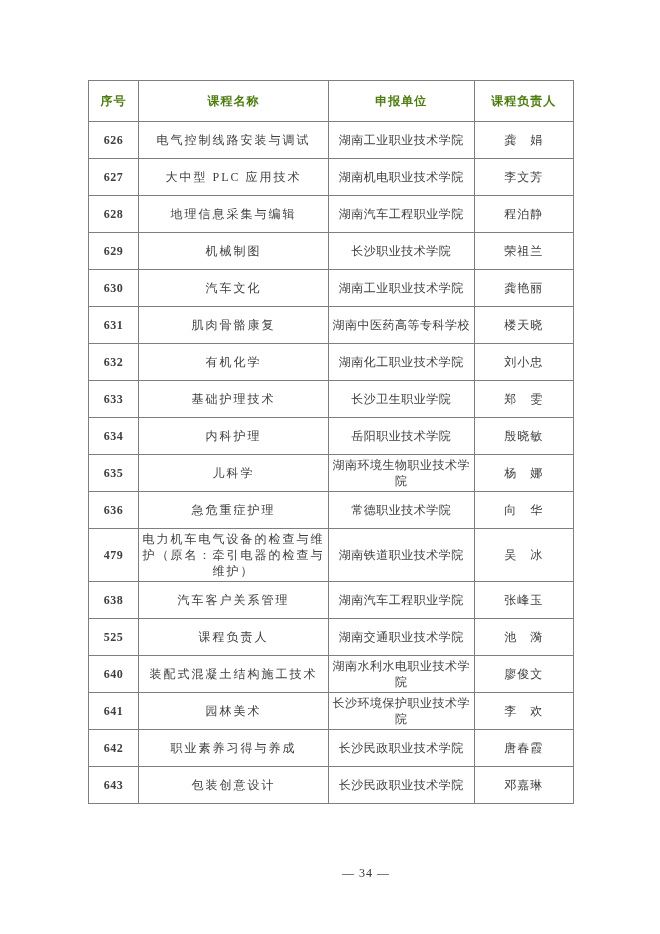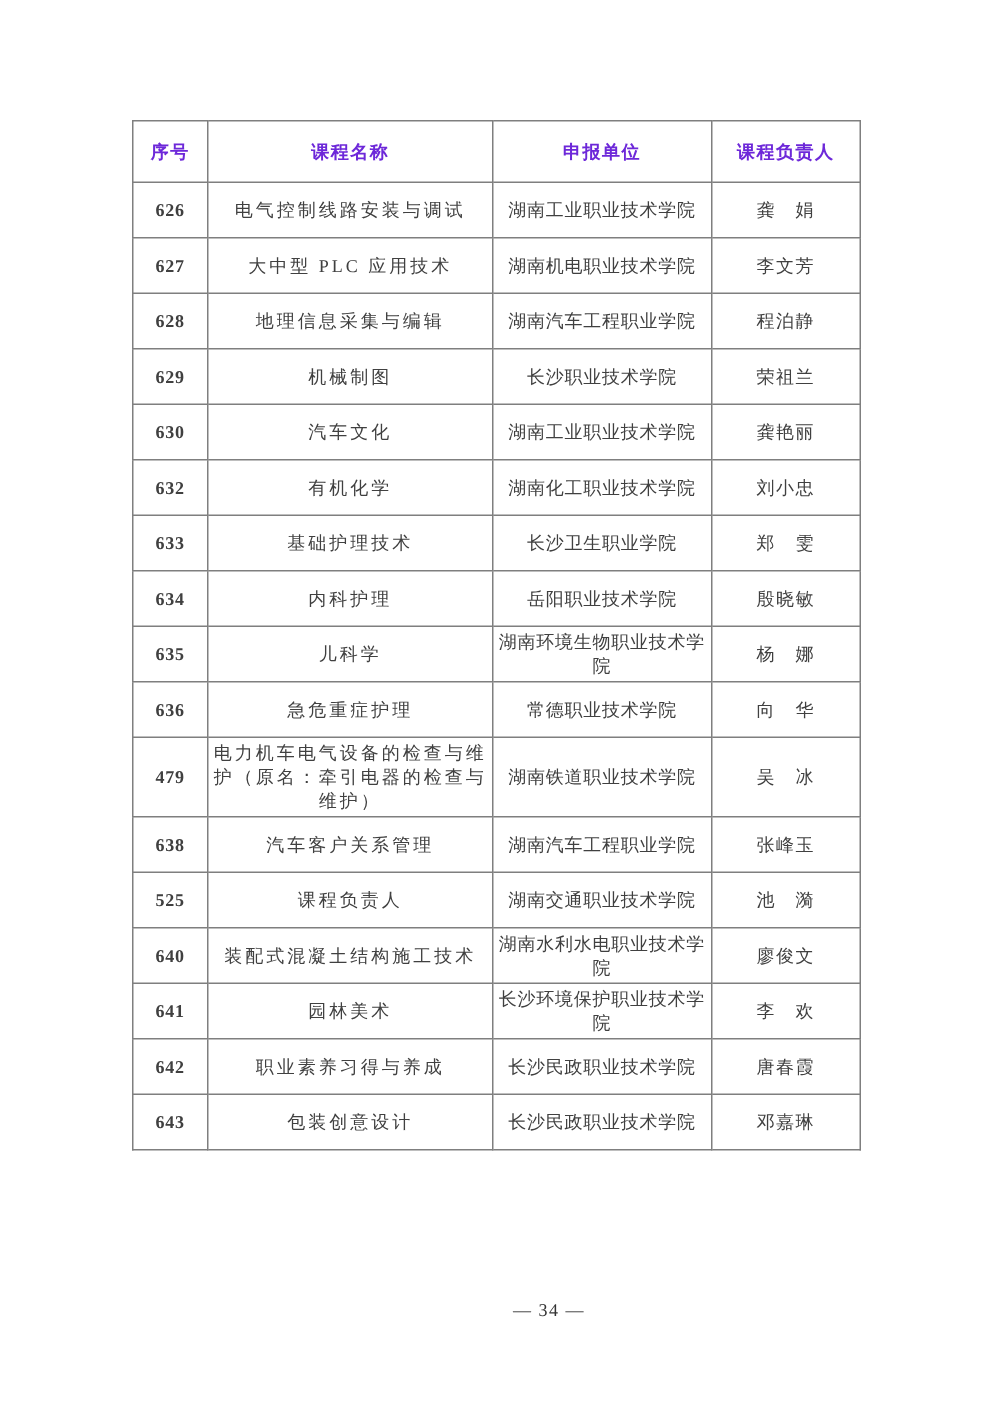--- a/index.html
+++ b/index.html
@@ -37,21 +37,21 @@
     text-align: center;
     vertical-align: middle;
     font-size: 12px;
     line-height: 16px;
     padding: 2px 3px;
     word-break: break-all;
   }
   table.course-table th {
     height: 36px;
     font-weight: bold;
-    color: #6d28d9;
+    color: #4d7c0f;
     letter-spacing: 1px;
   }
   table.course-table td {
     height: 32px;
     color: #404040;
   }
   td.cell-no {
     font-size: 12px;
     letter-spacing: 0.5px;
     font-weight: bold;
@@ -127,20 +127,26 @@
     <td class="cell-leader">荣祖兰</td>
   </tr>
 
   <tr>
     <td class="cell-no">630</td>
     <td class="cell-course">汽车文化</td>
     <td class="cell-org">湖南工业职业技术学院</td>
     <td class="cell-leader">龚艳丽</td>
   </tr>
 
+  <tr>
+    <td class="cell-no">631</td>
+    <td class="cell-course">肌肉骨骼康复</td>
+    <td class="cell-org">湖南中医药高等专科学校</td>
+    <td class="cell-leader">楼天晓</td>
+  </tr>
 
   <tr>
     <td class="cell-no">632</td>
     <td class="cell-course">有机化学</td>
     <td class="cell-org">湖南化工职业技术学院</td>
     <td class="cell-leader">刘小忠</td>
   </tr>
 
   <tr>
     <td class="cell-no">633</td>

